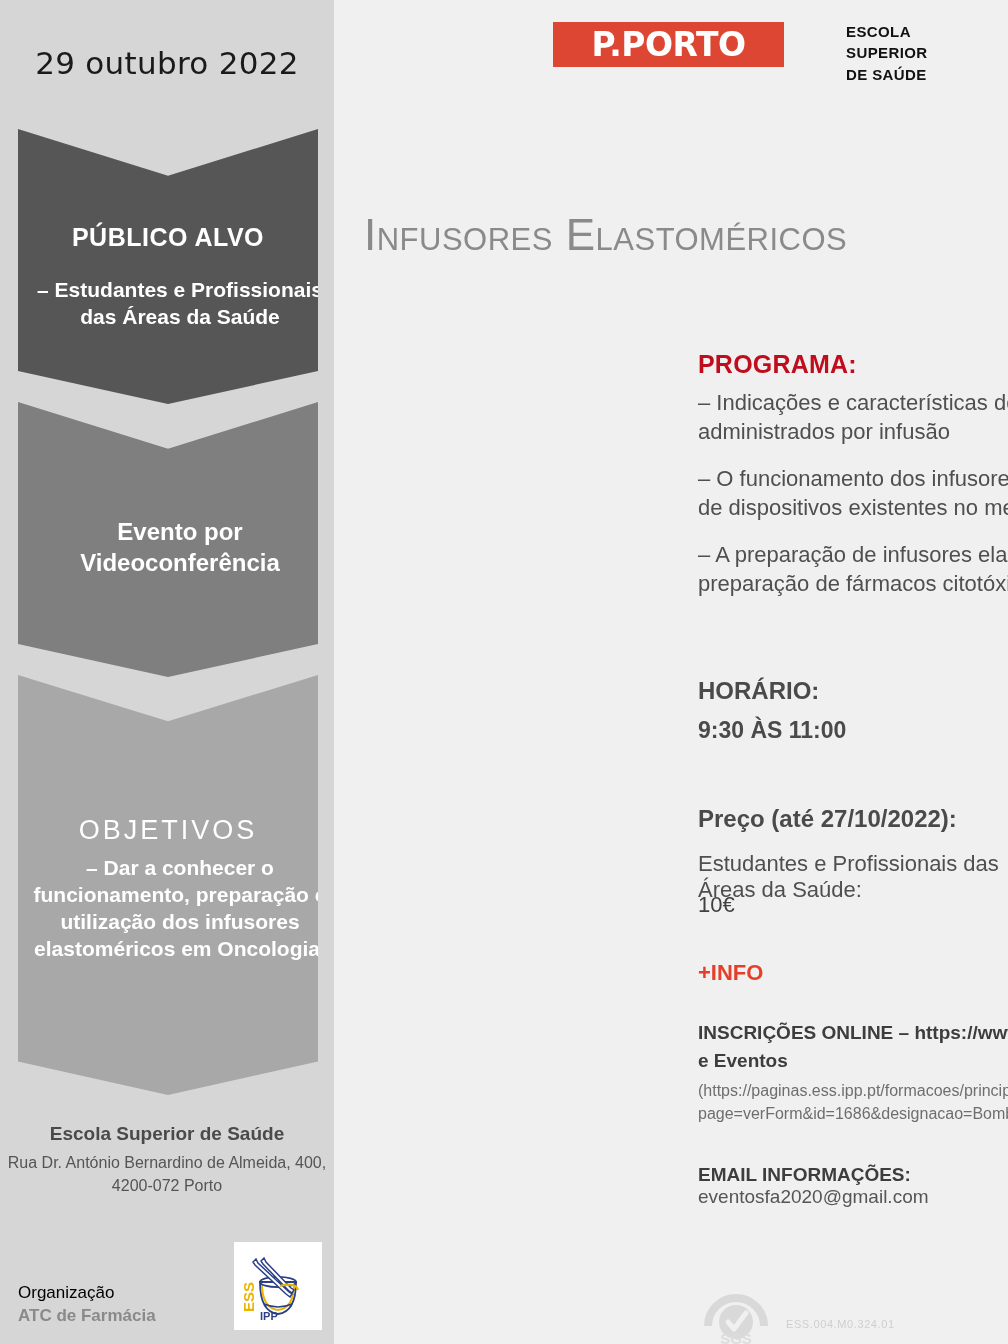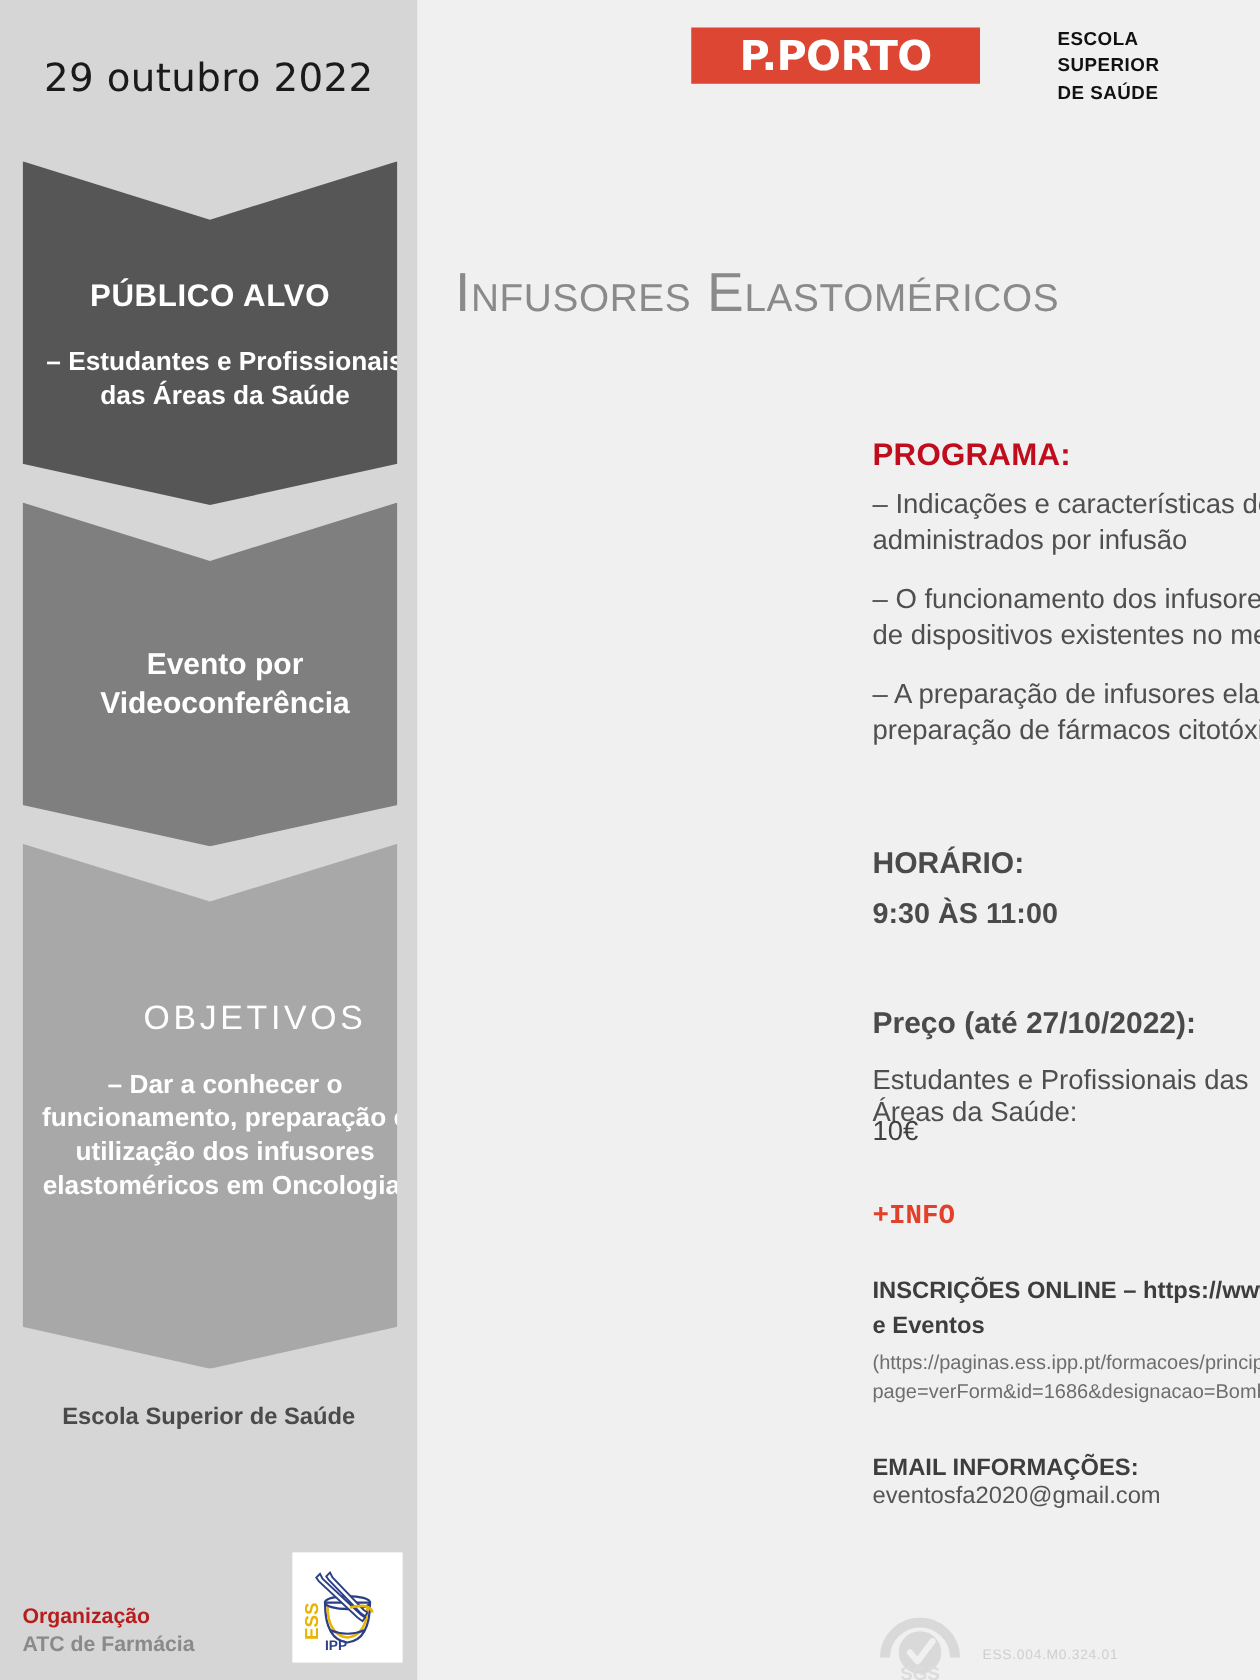--- a/index.html
+++ b/index.html
@@ -92,21 +92,21 @@
     font-weight: bold;
     line-height: 1.28;
     padding: 0 12px;
   }
 
   .c1-title { position: absolute; left: 0; top: 94px;  width: 300px; }
   .c1-body  { position: absolute; left: 0; top: 148px; width: 300px; }
 
   .c2-body  { position: absolute; left: 0; top: 115px; width: 300px; font-size: 24px; }
 
-  .c3-title { position: absolute; left: 0; top: 124px; width: 300px; margin-left: 36px; }
+  .c3-title { position: absolute; left: 0; top: 140px; width: 300px; }
   .c3-body  { position: absolute; left: 0; top: 180px; width: 300px; }
 
   
   .ess-name {
     position: absolute;
     left: 0;
     top: 1123px;
     width: 334px;
     text-align: center;
     font-size: 19px;
@@ -124,21 +124,21 @@
     color: #555555;
   }
   .org-block {
     position: absolute;
     left: 18px;
     top: 1282px;
     font-size: 17px;
     line-height: 1.34;
     color: #4a4a4a;
   }
-  .org-label { font-weight: bold; color: #b91c1c; }
+  .org-label { font-weight: normal; color: #000000; }
   .org-value { font-weight: bold; color: #8a8a8a; }
 
   
   .ess-logo {
     position: absolute;
     left: 234px;
     top: 1242px;
     width: 88px;
     height: 88px;
     background: #ffffff;
@@ -218,21 +218,21 @@
     margin-bottom: 19px;
   }
 
   .horario-head  { position: absolute; left: 364px; top: 677px; }
   .horario-val   { position: absolute; left: 364px; top: 717px; font-size: 23px; font-weight: bold; color: #4a4a4a; }
 
   .preco-head    { position: absolute; left: 364px; top: 805px; }
   .preco-who     { position: absolute; left: 364px; top: 851px; font-size: 22px; color: #4f4f4f; }
   .preco-val     { position: absolute; left: 364px; top: 892px; font-size: 22px; color: #404040; }
 
-  .info-head     { position: absolute; left: 364px; top: 960px; font-size: 22px; font-weight: bold; color: #e2402a; font-family: Liberation Mono, monospace; }
+  .info-head     { position: absolute; left: 364px; top: 960px; font-size: 22px; font-weight: bold; color: #e2402a; }
 
   .insc-line     { position: absolute; left: 364px; top: 1019px; width: 615px; font-size: 19px; font-weight: bold; color: #3d3d3d; line-height: 1.45; }
   .insc-url      { position: absolute; left: 364px; top: 1079px; width: 615px; font-size: 16px; color: #6e6e6e; line-height: 1.45; }
   .email-line    { position: absolute; left: 364px; top: 1164px; font-size: 19px; color: #555555; }
   .email-label   { font-weight: bold; color: #3d3d3d; }
 
   
   .sgs-mark {
     position: absolute;
     left: 368px;
@@ -267,20 +267,21 @@
     <div class="chev chev-2">
       <div class="chev-body c2-body">Evento por Videoconferência</div>
     </div>
 
     <div class="chev chev-3">
       <div class="chev-title light c3-title">OBJETIVOS</div>
       <div class="chev-body c3-body">– Dar a conhecer o funcionamento, preparação e utilização dos infusores elastoméricos em Oncologia.</div>
     </div>
 
     <div class="ess-name">Escola Superior de Saúde</div>
+    <div class="ess-addr">Rua Dr. António Bernardino de Almeida, 400, 4200-072 Porto</div>
 
     <div class="org-block">
       <div class="org-label">Organização</div>
       <div class="org-value">ATC de Farmácia</div>
     </div>
 
     <div class="ess-logo">
       <svg viewBox="0 0 88 88" width="88" height="88">
         <rect x="0" y="0" width="88" height="88" fill="#ffffff"></rect>
 

